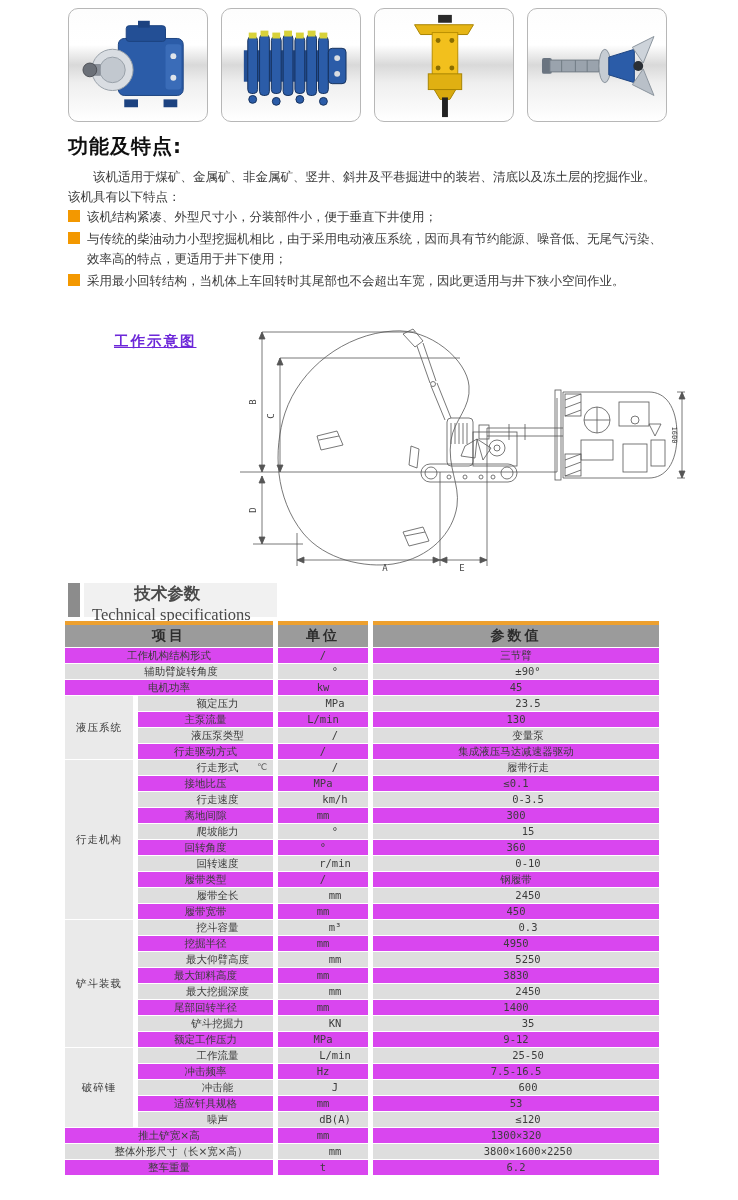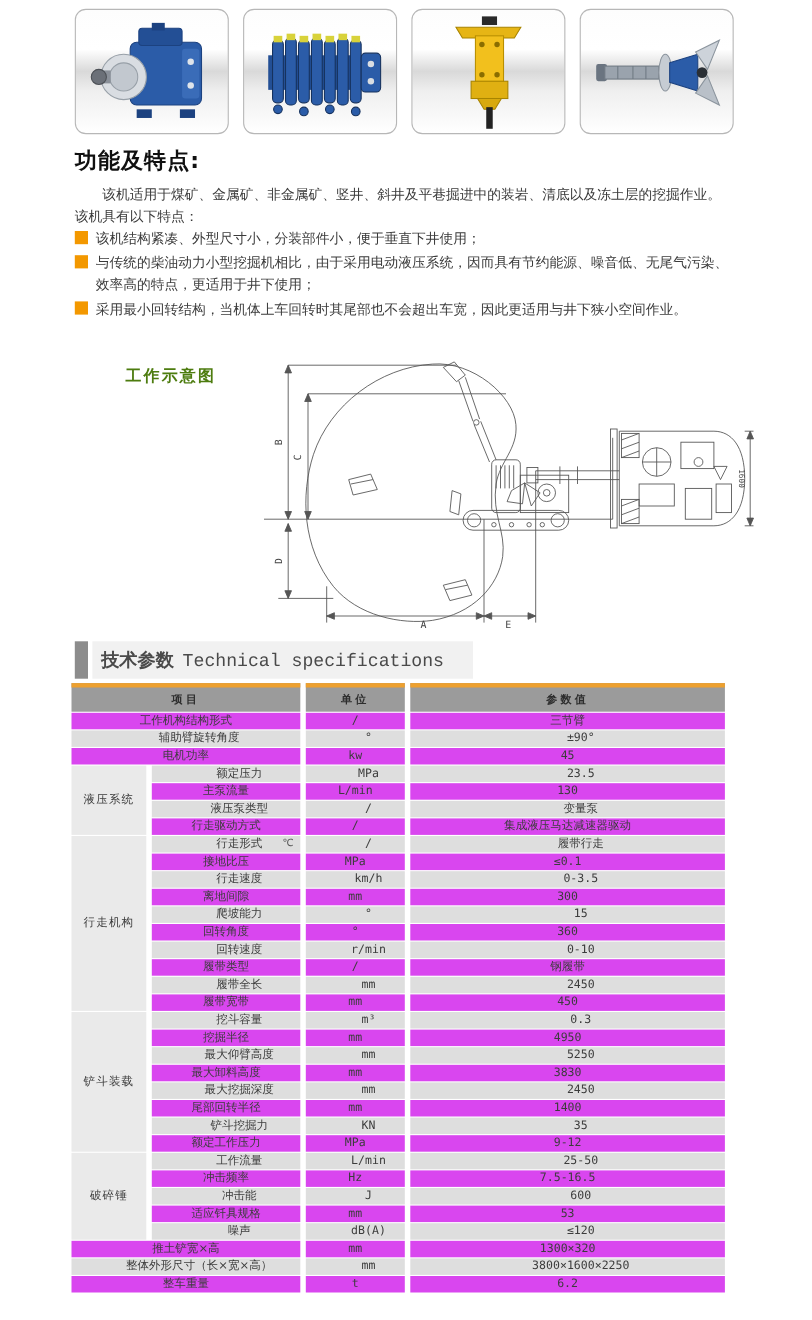--- a/index.html
+++ b/index.html
@@ -16,34 +16,34 @@
 
   
   .features-title { position:absolute; left:68px; top:133px; font-size:20px; font-weight:bold; color:#101010; letter-spacing:1px; }
   .features-intro { position:absolute; left:68px; top:167px; width:596px; font-size:12.5px; line-height:1.6; color:#3a3a3a; text-indent:2em; }
   .feature-list { position:absolute; left:68px; top:207px; width:600px; list-style:none; }
   .feature-list li { display:flex; align-items:flex-start; margin-bottom:3px; }
   .bullet-sq { flex:0 0 12px; width:12px; height:12px; margin:3px 7px 0 0; background:#F39800; }
   .feature-text { font-size:12.5px; line-height:1.55; color:#3a3a3a; }
 
   
-  .diagram-title { position:absolute; left:114px; top:332px; font-size:14.5px; font-weight:bold; color:#4d7c0f; letter-spacing:2px; }
+  .diagram-title { position:absolute; left:114px; top:332px; font-size:14.5px; font-weight:bold; color:#6d28d9; letter-spacing:2px;text-decoration:underline; }
   .diagram-svg { position:absolute; left:225px; top:328px; }
   .diagram-svg text { font-family:"DejaVu Sans Mono","DejaVu Sans",monospace; fill:#444; }
 
   
   .spec-header { position:absolute; left:68px; top:583px; height:34px; display:flex; align-items:stretch; }
   .spec-header .bar { width:12px; background:#8c8c8c; margin-right:4px; }
   .spec-header .strip { background:#f1f1f1; display:flex; align-items:center; padding:0 26px 0 8px;
-                        font-family:Liberation Mono, monospace; font-size:16.5px; color:#4a4a4a; white-space:nowrap; }
+                        font-family:Liberation Serif, serif; font-size:16.5px; color:#4a4a4a; white-space:nowrap;flex-direction:column; }
   .spec-header .strip .zh { font-weight:bold; margin-right:8px; }
 
   .spec-table-wrap { position:absolute; left:65px; top:620px; width:594px; }
   table.spec { border-collapse:separate; border-spacing:5px 1.6px; table-layout:fixed; width:604px; margin-left:-5px; }
-  table.spec th { background:#9b9b9b; border-top:4px solid #EDA02F; height:26px; font-size:10px; font-weight:bold;
+  table.spec th { background:#9b9b9b; border-top:4px solid #EDA02F; height:26px; font-size:14px; font-weight:bold;
                   color:#2d2d2d; letter-spacing:3px; text-align:center; }
   table.spec td { height:15px; line-height:15px; font-size:10.5px; text-align:center; color:#3c3c3c;
                   overflow:hidden; white-space:nowrap; position:relative; }
   td.cell-group { background:#eaeaea; color:#3c3c3c; font-size:11px; letter-spacing:1px; }
   .shade-light { background:#d946ef; }
   .shade-dark  { background:#dedede;padding-left:24px; }
   td.cell-unit, td.cell-value { font-family:"DejaVu Sans Mono","DejaVu Sans",monospace; }
   td .note { position:absolute; right:6px; top:0; font-size:9px; color:#555; }
 </style>
 </head>

